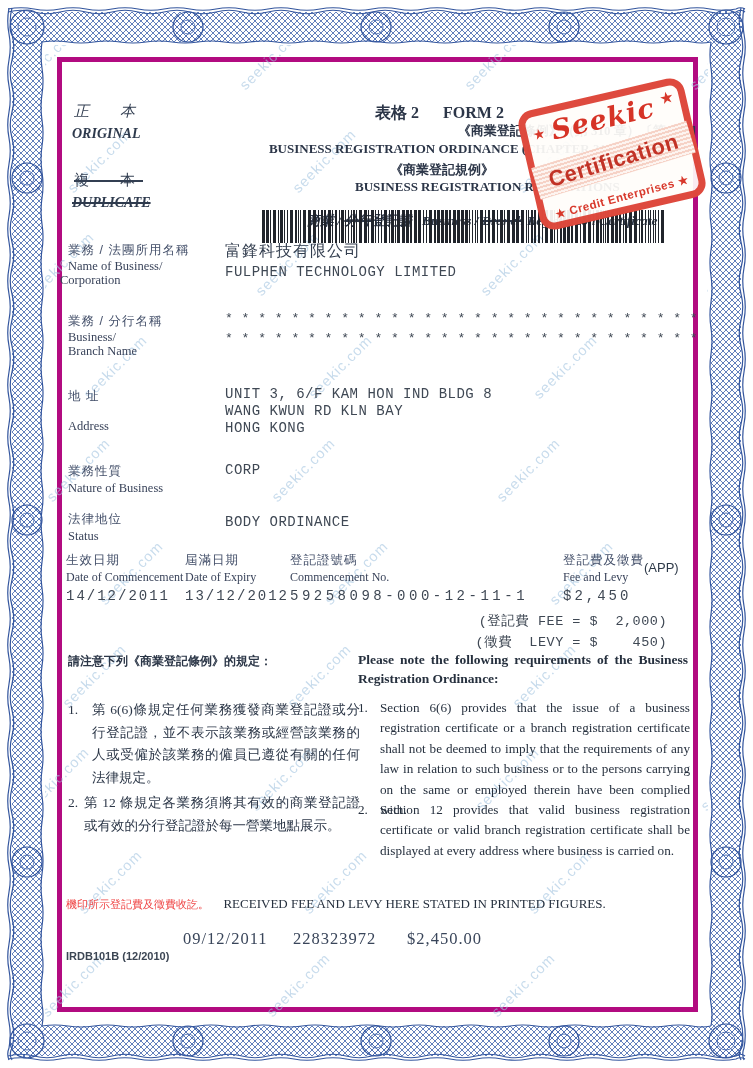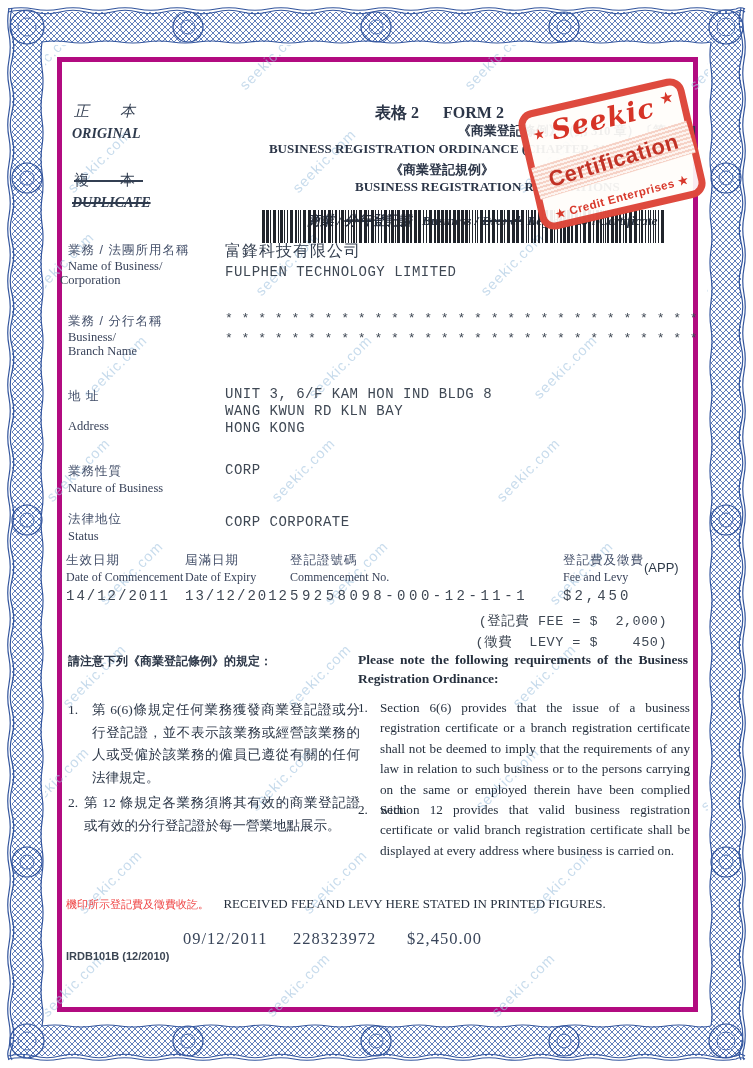--- a/index.html
+++ b/index.html
@@ -306,21 +306,21 @@
 <div class="abs content val" style="left:225px;top:386px;">UNIT 3, 6/F KAM HON IND BLDG 8</div>
 <div class="abs content val" style="left:225px;top:403px;">WANG KWUN RD KLN BAY</div>
 <div class="abs content val" style="left:225px;top:420px;">HONG KONG</div>
 
 <div class="abs content lbl-cjk" style="left:68px;top:463px;">業務性質</div>
 <div class="abs content lbl-en" style="left:68px;top:481px;">Nature of Business</div>
 <div class="abs content val" style="left:225px;top:462px;">CORP</div>
 
 <div class="abs content lbl-cjk" style="left:68px;top:511px;">法律地位</div>
 <div class="abs content lbl-en" style="left:68px;top:529px;">Status</div>
-<div class="abs content val" style="left:225px;top:514px;">CORP CORPORATE</div>
+<div class="abs content val" style="left:225px;top:514px;">BODY ORDINANCE</div>
 
 <div class="abs content lbl-cjk" style="left:66px;top:552px;">生效日期</div>
 <div class="abs content lbl-en" style="left:66px;top:570px;font-size:12px;">Date of Commencement</div>
 <div class="abs content val" style="left:66px;top:588px;letter-spacing:2px;">14/12/2011</div>
 
 <div class="abs content lbl-cjk" style="left:185px;top:552px;">屆滿日期</div>
 <div class="abs content lbl-en" style="left:185px;top:570px;font-size:12px;">Date of Expiry</div>
 <div class="abs content val" style="left:185px;top:588px;letter-spacing:2px;">13/12/2012</div>
 
 <div class="abs content lbl-cjk" style="left:290px;top:552px;">登記證號碼</div>

